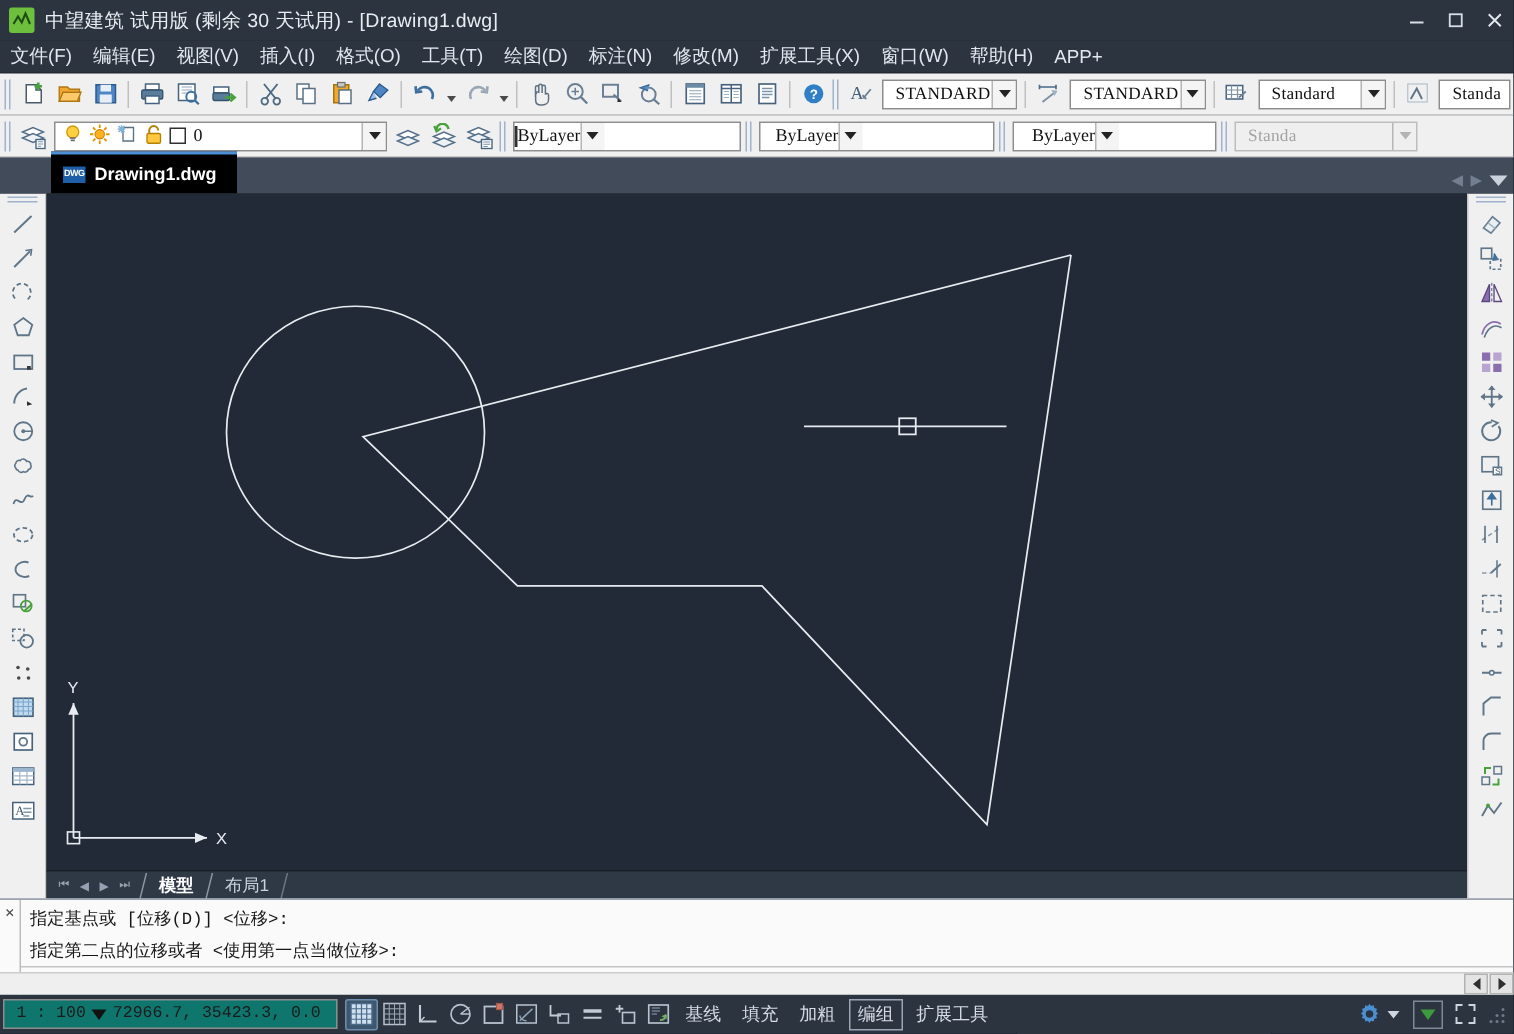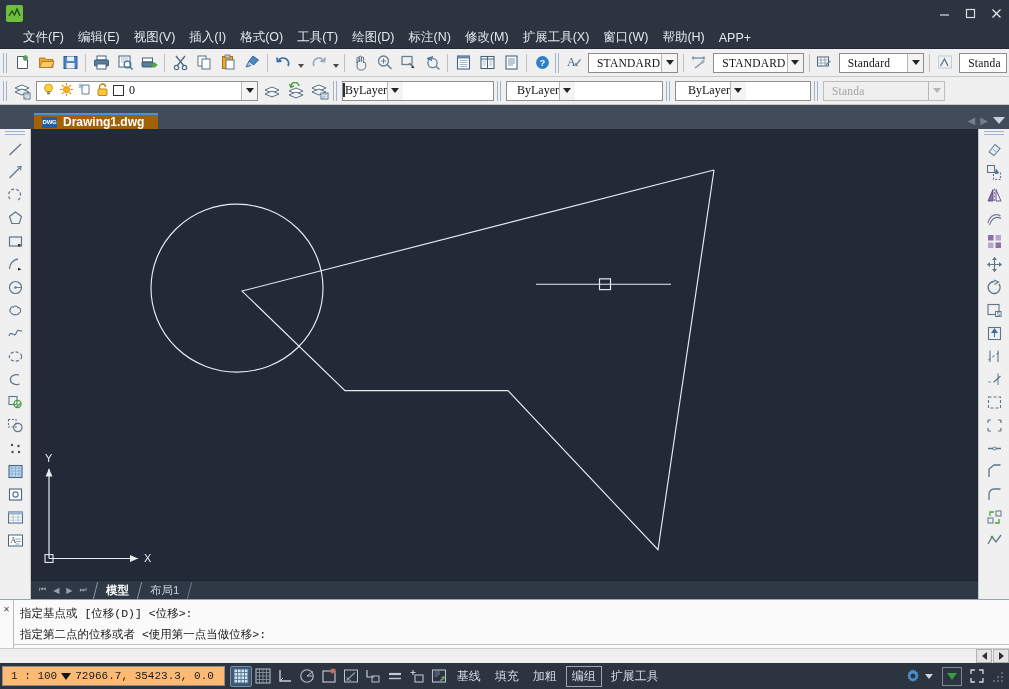--- a/index.html
+++ b/index.html
@@ -25,21 +25,21 @@
   .title-text { color: #e9edf2; font-size: 13px; white-space: nowrap; letter-spacing: .2px; }
   .win-buttons { position: absolute; right: 0; top: 0; height: 27px; display: flex; }
   .win-btn {
     width: 26px; height: 27px; display: flex; align-items: center; justify-content: center;
     color: #d8dee6; font-size: 12px;
   }
 
   
   .menubar {
     height: 22px; background: #2c3440; display: flex; align-items: center;
-    padding-left: 16px; flex: 0 0 22px; border-bottom: 1px solid #222a35;
+    padding-left: 0; flex: 0 0 22px; border-bottom: 1px solid #222a35;
   }
   .menu-item {
     color: #e2e7ee; font-size: 12.5px; padding: 2px 7px; white-space: nowrap;
   }
 
   
   .toolbar {
     background: #f0f0f0; height: 28px; display: flex; align-items: center;
     flex: 0 0 28px; border-bottom: 1px solid #c8c8c8; padding-left: 2px;
   }
@@ -86,21 +86,21 @@
   .sw-box { width: 11px; height: 11px; border: 1px solid #303030; background: #fff; flex: 0 0 11px; }
   .lt-line { width: 58px; height: 0; border-top: 1.6px solid #161616; margin: 0 6px 0 4px; flex: 0 0 58px; }
   .lw-line { width: 46px; height: 0; border-top: 2.2px solid #161616; margin: 0 6px 0 6px; flex: 0 0 46px; }
 
   
   .tabstrip {
     height: 24px; background: #424b59; display: flex; align-items: flex-end;
     flex: 0 0 24px; padding-left: 34px; position: relative;
   }
   .doc-tab {
-    height: 16px; background: #a16207; display: flex; align-items: center; gap: 6px;
+    height: 28px; background: #000000; display: flex; align-items: center; gap: 6px;
     padding: 0 14px 0 8px; color: #fff; font-size: 12px; font-weight: bold;
     border-top: 2px solid #4d90d8;
   }
   .dwg-ico {
     width: 15px; height: 11px; background: #1f5fa8; color: #fff; font-size: 6px;
     display: flex; align-items: center; justify-content: center; letter-spacing: -.3px;
     font-weight: bold; flex: 0 0 15px;
   }
   .tabstrip-right { position: absolute; right: 4px; bottom: 3px; display: flex; align-items: center; gap: 5px; }
   .ts-arrow { color: #737f90; font-size: 10px; }
@@ -162,21 +162,21 @@
   .cs-btn i { border-top: 4px solid transparent; border-bottom: 4px solid transparent; }
   .cs-btn.left i { border-right: 5px solid #2f2f2f; }
   .cs-btn.right i { border-left: 5px solid #2f2f2f; }
 
   
   .statusbar {
     height: 26px; background: #2c3440; display: flex; align-items: center;
     flex: 0 0 26px; padding: 0 2px;
   }
   .coord-box {
-    background: #fdba74; color: #1b1b1b; height: 20px; display: flex; align-items: center;
+    background: #0f766e; color: #1b1b1b; height: 20px; display: flex; align-items: center;
     padding: 0 10px 0 8px; font-family: "Liberation Mono", monospace; font-size: 11px;
     border: 1px solid #8d8d8d; gap: 4px; margin-right: 5px;
   }
   .coord-caret { border-left: 5px solid transparent; border-right: 5px solid transparent; border-top: 7px solid #111; }
   .sb-toggle {
     width: 22px; height: 21px; display: flex; align-items: center; justify-content: center;
     border: 1px solid transparent; border-radius: 2px; flex: 0 0 22px;
   }
   .sb-toggle.on { background: #3f566f; border-color: #6d8eae; }
   .sb-text {
@@ -195,20 +195,21 @@
 </style>
 </head>
 <body>
 
 <div class="titlebar">
   <div class="app-icon">
     <svg width="13" height="13" viewBox="0 0 13 13">
       <path d="M1 9 L4 4 L6.5 8 L9 2 L12 9" stroke="#1e4d12" stroke-width="1.4" fill="none"></path>
     </svg>
   </div>
+  <div class="title-text">中望建筑 试用版 (剩余 30 天试用)  - [Drawing1.dwg]</div>
   <div class="win-buttons">
     <div class="win-btn">
       <svg width="11" height="11" viewBox="0 0 11 11">
           <path d="M1 7 H10" stroke="#d8dee6" stroke-width="1.2"></path>
         </svg>
     </div>
     <div class="win-btn">
       <svg width="11" height="11" viewBox="0 0 11 11">
           <rect x="1.5" y="1.5" width="8" height="8" stroke="#d8dee6" stroke-width="1.2" fill="none"></rect>
         </svg>

